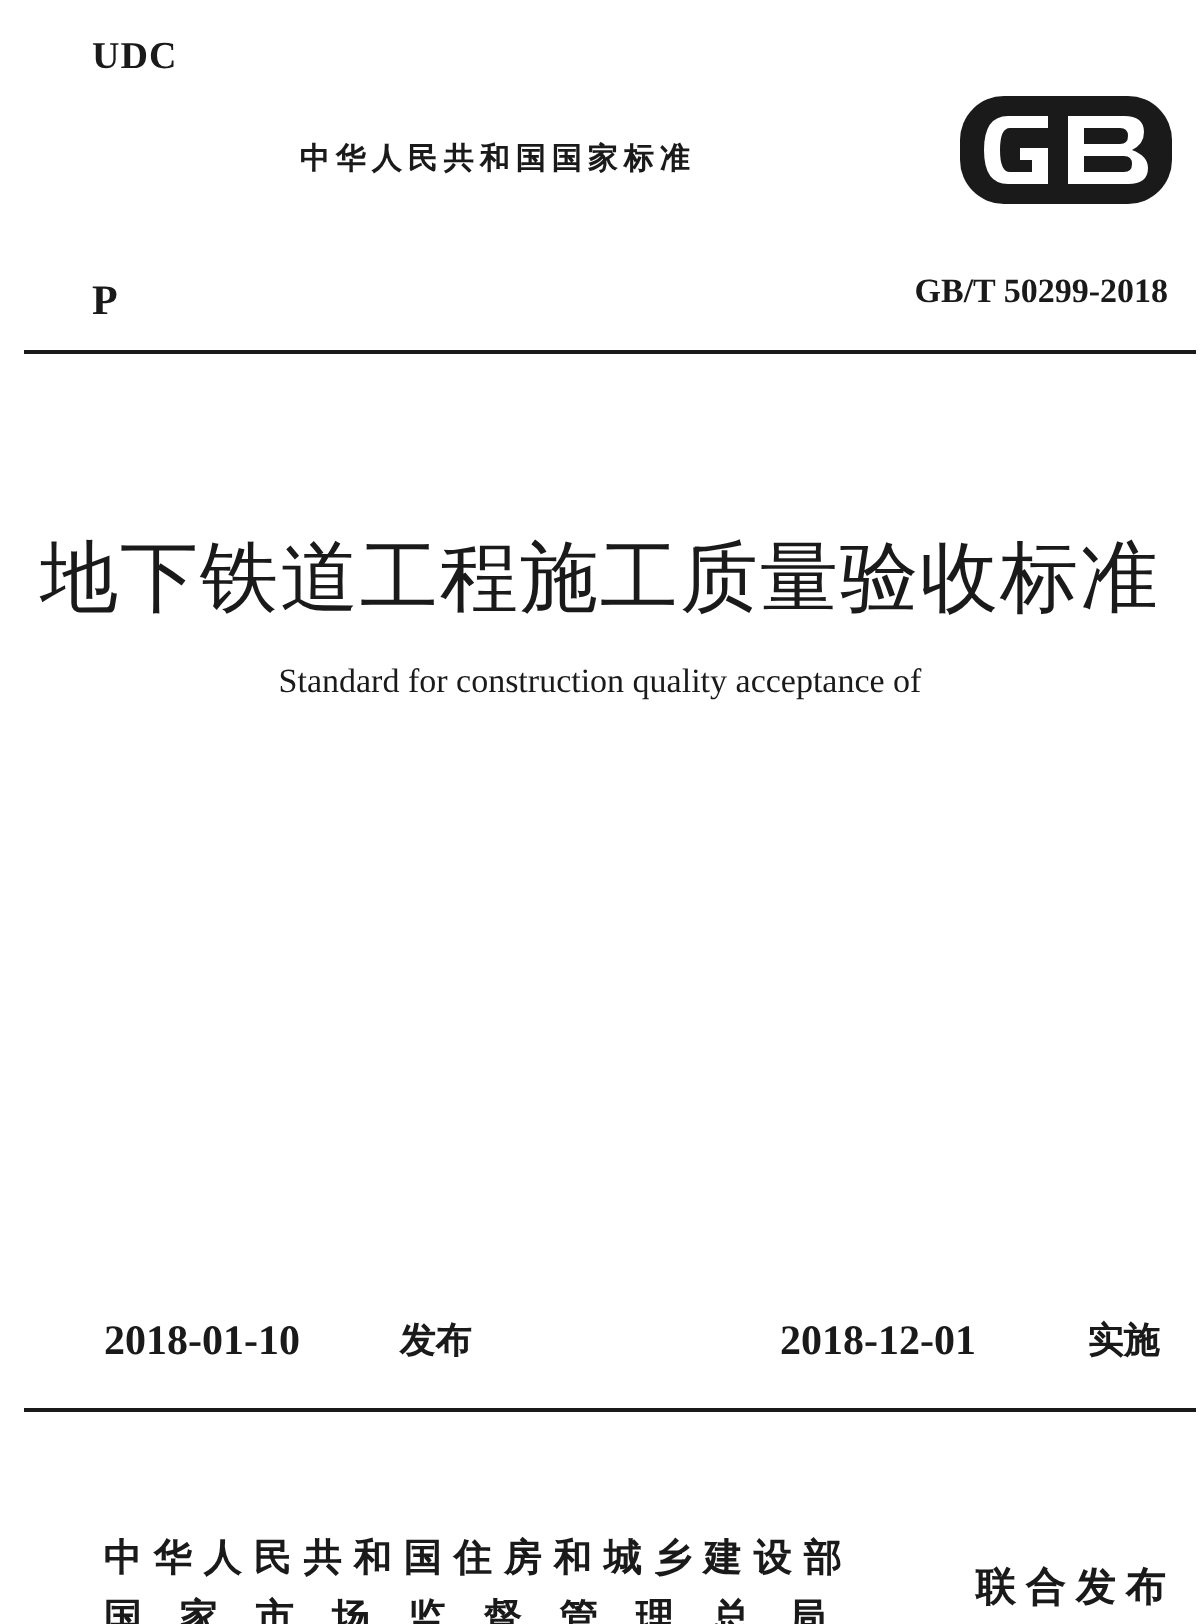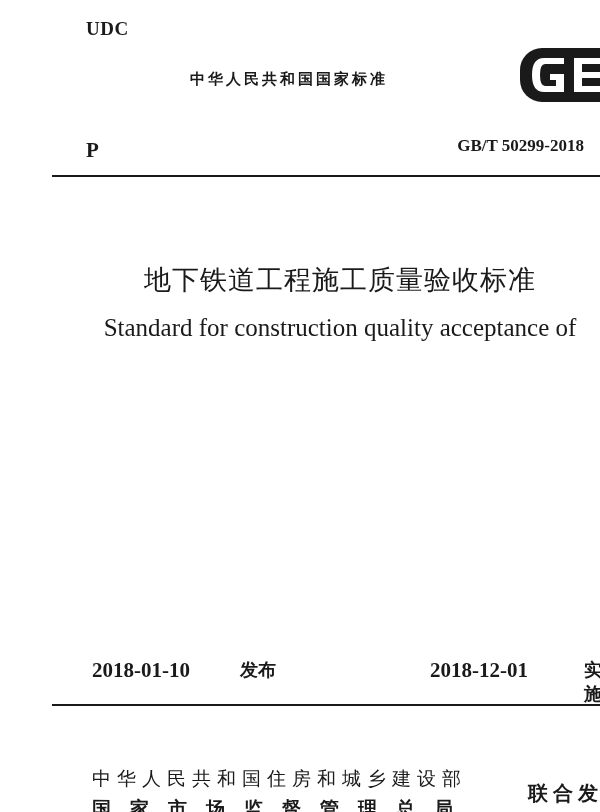--- a/index.html
+++ b/index.html
@@ -1,34 +1,34 @@
 <!DOCTYPE html>
 <html><head>
 <meta charset="utf-8">
 <style>
   html, body { margin:0; padding:0; }
   body {
     width:600px; height:812px; background:#ffffff; position:relative; overflow:hidden;
     font-family: "DejaVu Serif", "Liberation Serif", serif; color:#1a1a1a;
   }
-  .abs { position:absolute;margin-left:40px; }
+  .abs { position:absolute; }
   .udc { left:46px; top:18px; font-family:"Liberation Serif", serif; font-weight:bold; font-size:19px; letter-spacing:0.5px; }
   .cn-national { left:150px; top:70px; font-family:"DejaVu Sans", sans-serif; font-weight:bold; font-size:15px; letter-spacing:3px; }
   .gb-logo { left:478px; top:44px; width:110px; height:62px; }
   .class-p { left:46px; top:138px; font-family:"Liberation Serif", serif; font-weight:bold; font-size:21px; }
   .std-no { right:16px; top:136px; font-family:"Liberation Serif", serif; font-weight:bold; font-size:17px; }
   .rule-top { left:12px; top:175px; width:586px; height:2px; background:#1a1a1a; }
-  .title-cn { left:0; width:600px; top:262px; text-align:center; font-family:"DejaVu Serif", serif; font-size:27px; letter-spacing:1px; }
-  .title-en { left:0; width:600px; top:314px; text-align:center; font-family:"Liberation Serif", serif; font-size:25px; line-height:28px; }
+  .title-cn { left:0; width:600px; top:262px; text-align:center; font-family:"DejaVu Serif", serif; font-size:39px; letter-spacing:1px; }
+  .title-en { left:0; width:600px; top:327px; text-align:center; font-family:"Liberation Serif", serif; font-size:17px; line-height:28px; }
   .pub-date { left:52px; top:658px; font-family:"Liberation Serif", serif; font-weight:bold; font-size:21px; }
   .pub-label { left:200px; top:658px; font-family:Liberation Sans, sans-serif; font-weight:bold; font-size:18px; }
   .impl-date { left:390px; top:658px; font-family:"Liberation Serif", serif; font-weight:bold; font-size:21px;text-align:center; }
   .impl-label { left:544px; top:658px; font-family:Liberation Mono, monospace; font-weight:bold; font-size:18px; }
   .rule-bottom { left:12px; top:704px; width:586px; height:2px; background:#1a1a1a; }
-  .issuer1 { left:52px; top:766px; font-family:"DejaVu Sans", sans-serif; font-weight:normal; font-size:19px; letter-spacing:6px; white-space:nowrap; }
+  .issuer1 { left:52px; top:766px; font-family:"DejaVu Sans", sans-serif; font-weight:bold; font-size:19px; letter-spacing:6px; white-space:nowrap; }
   .issuer2 { left:52px; top:796px; font-family:"DejaVu Sans", sans-serif; font-weight:bold; font-size:19px; letter-spacing:19px; white-space:nowrap; }
   .joint { left:488px; top:780px; font-family:"DejaVu Sans", sans-serif; font-weight:bold; font-size:20px; letter-spacing:5px; white-space:nowrap;text-align:right; }
 </style>
 </head>
 <body>
 
 <div class="abs udc">UDC</div>
 <div class="abs cn-national">中华人民共和国国家标准</div>
 
 <div class="abs gb-logo">

